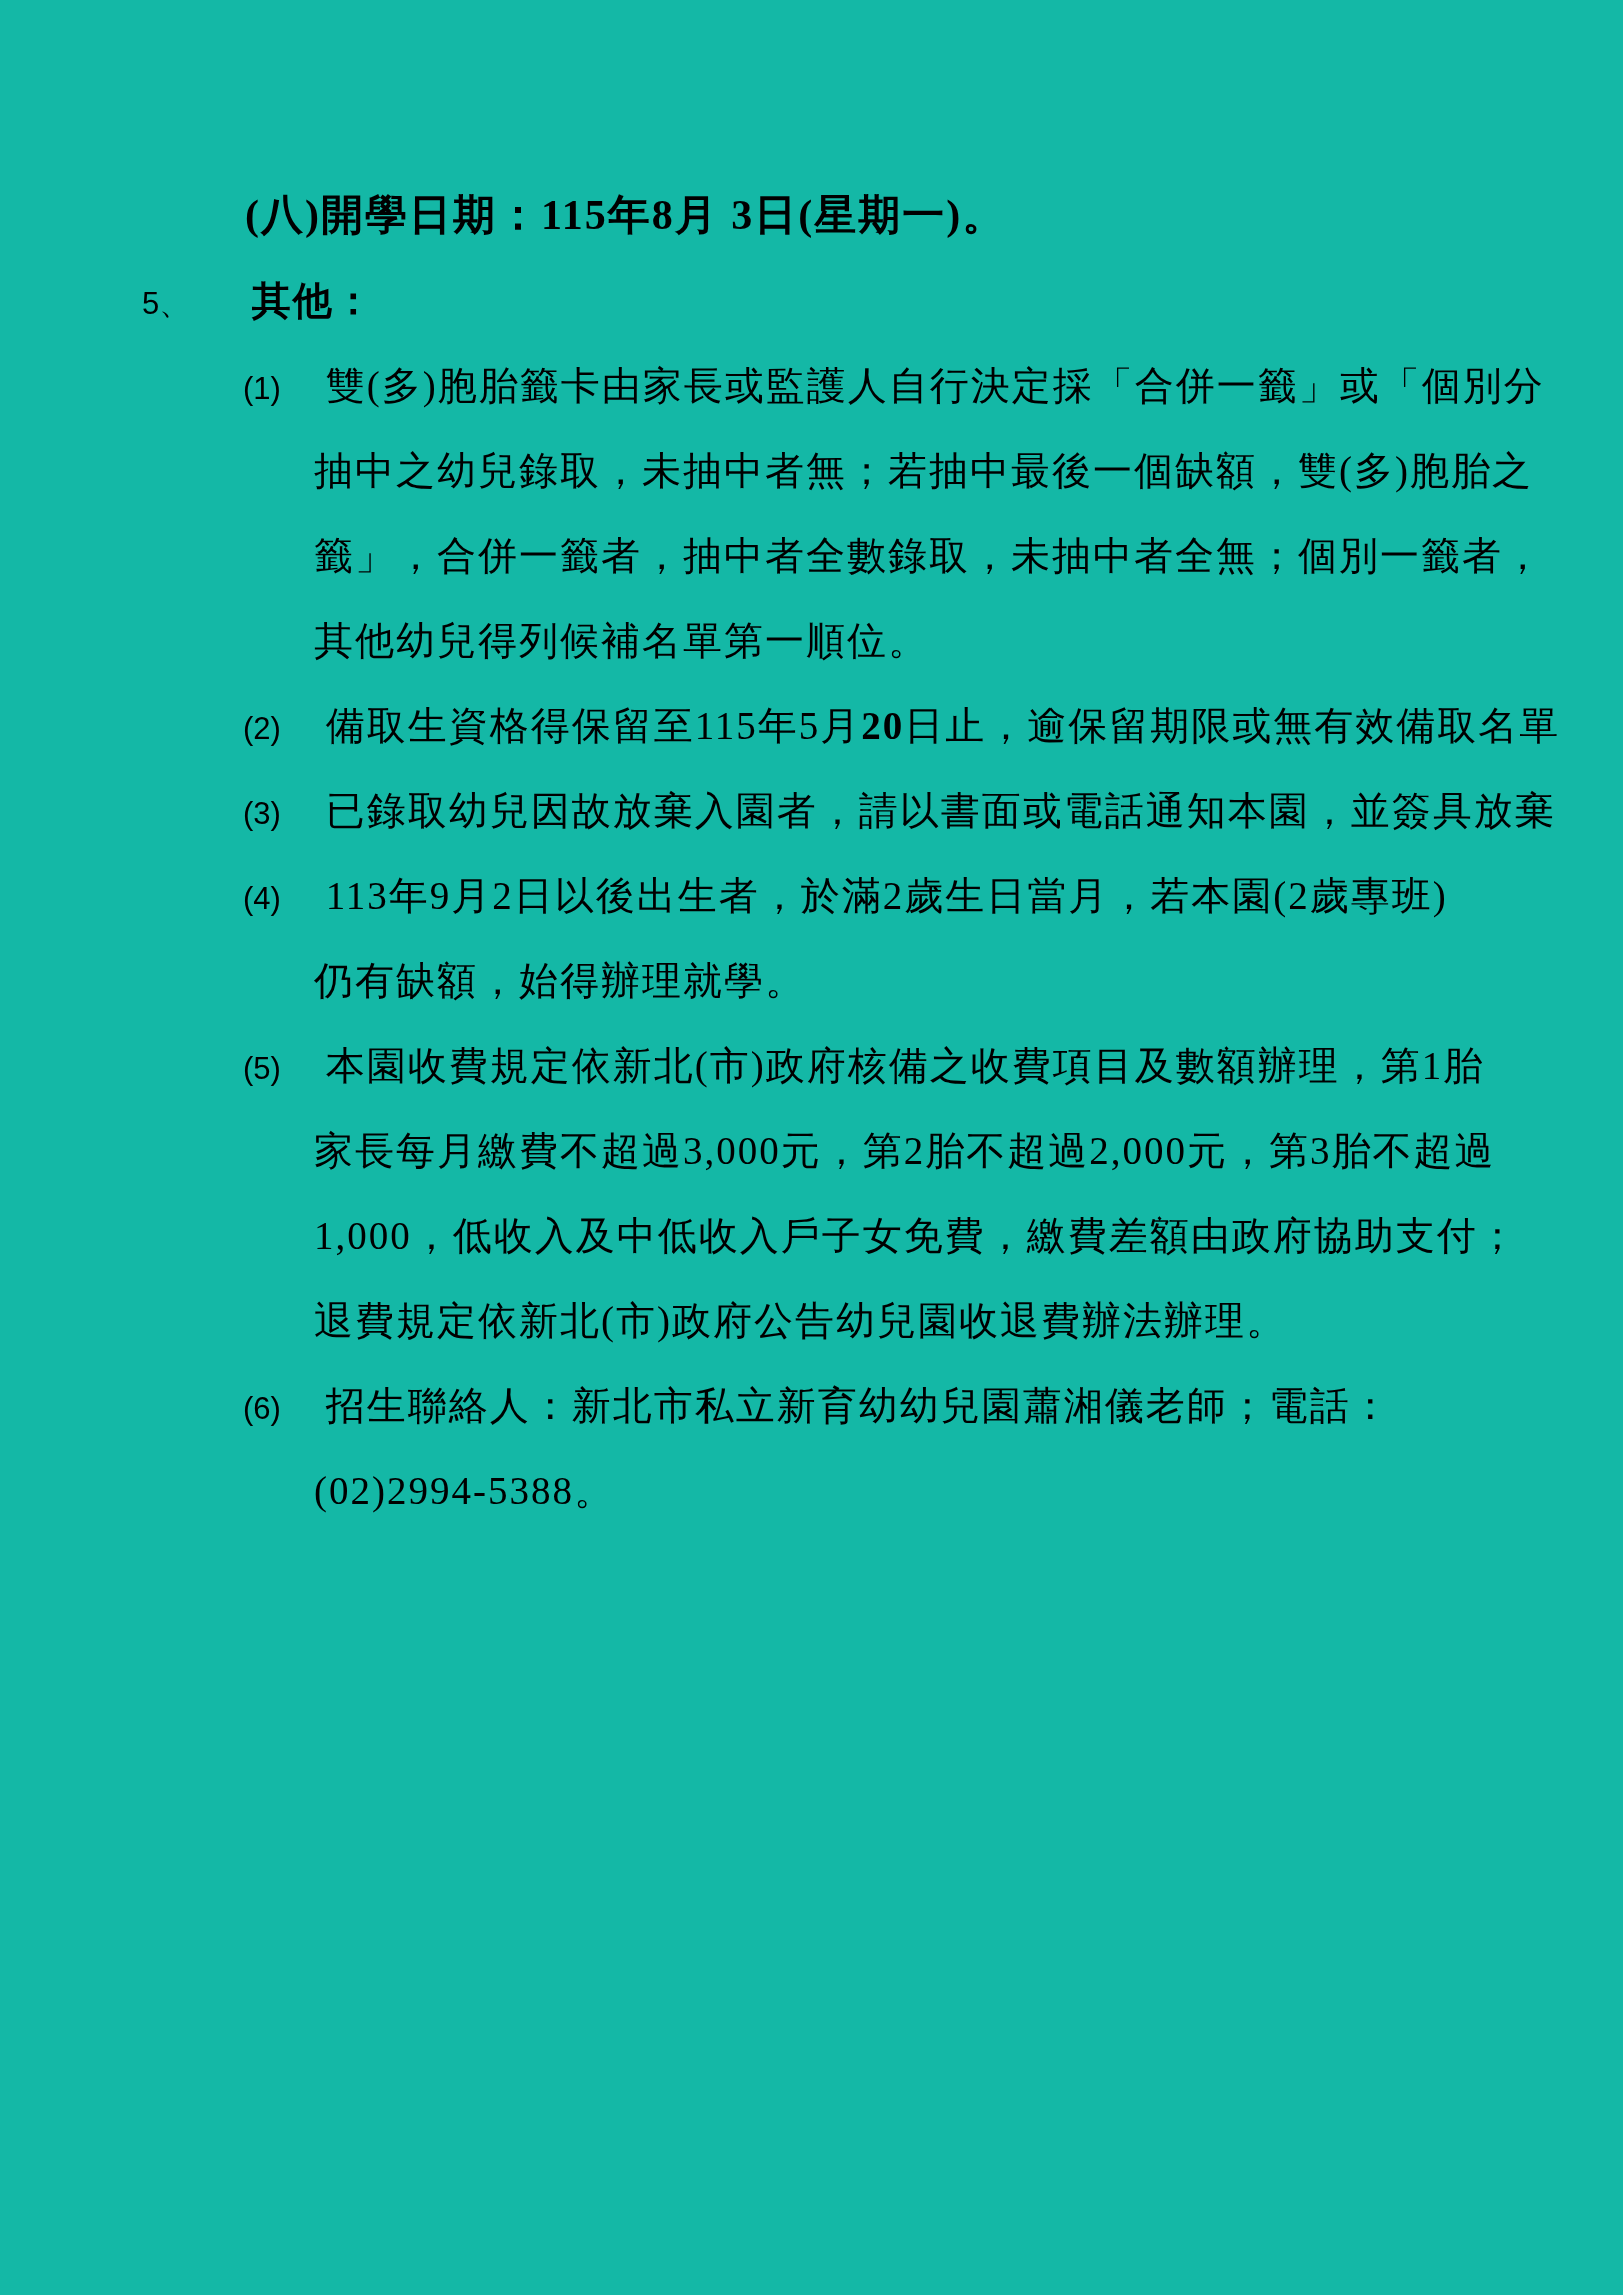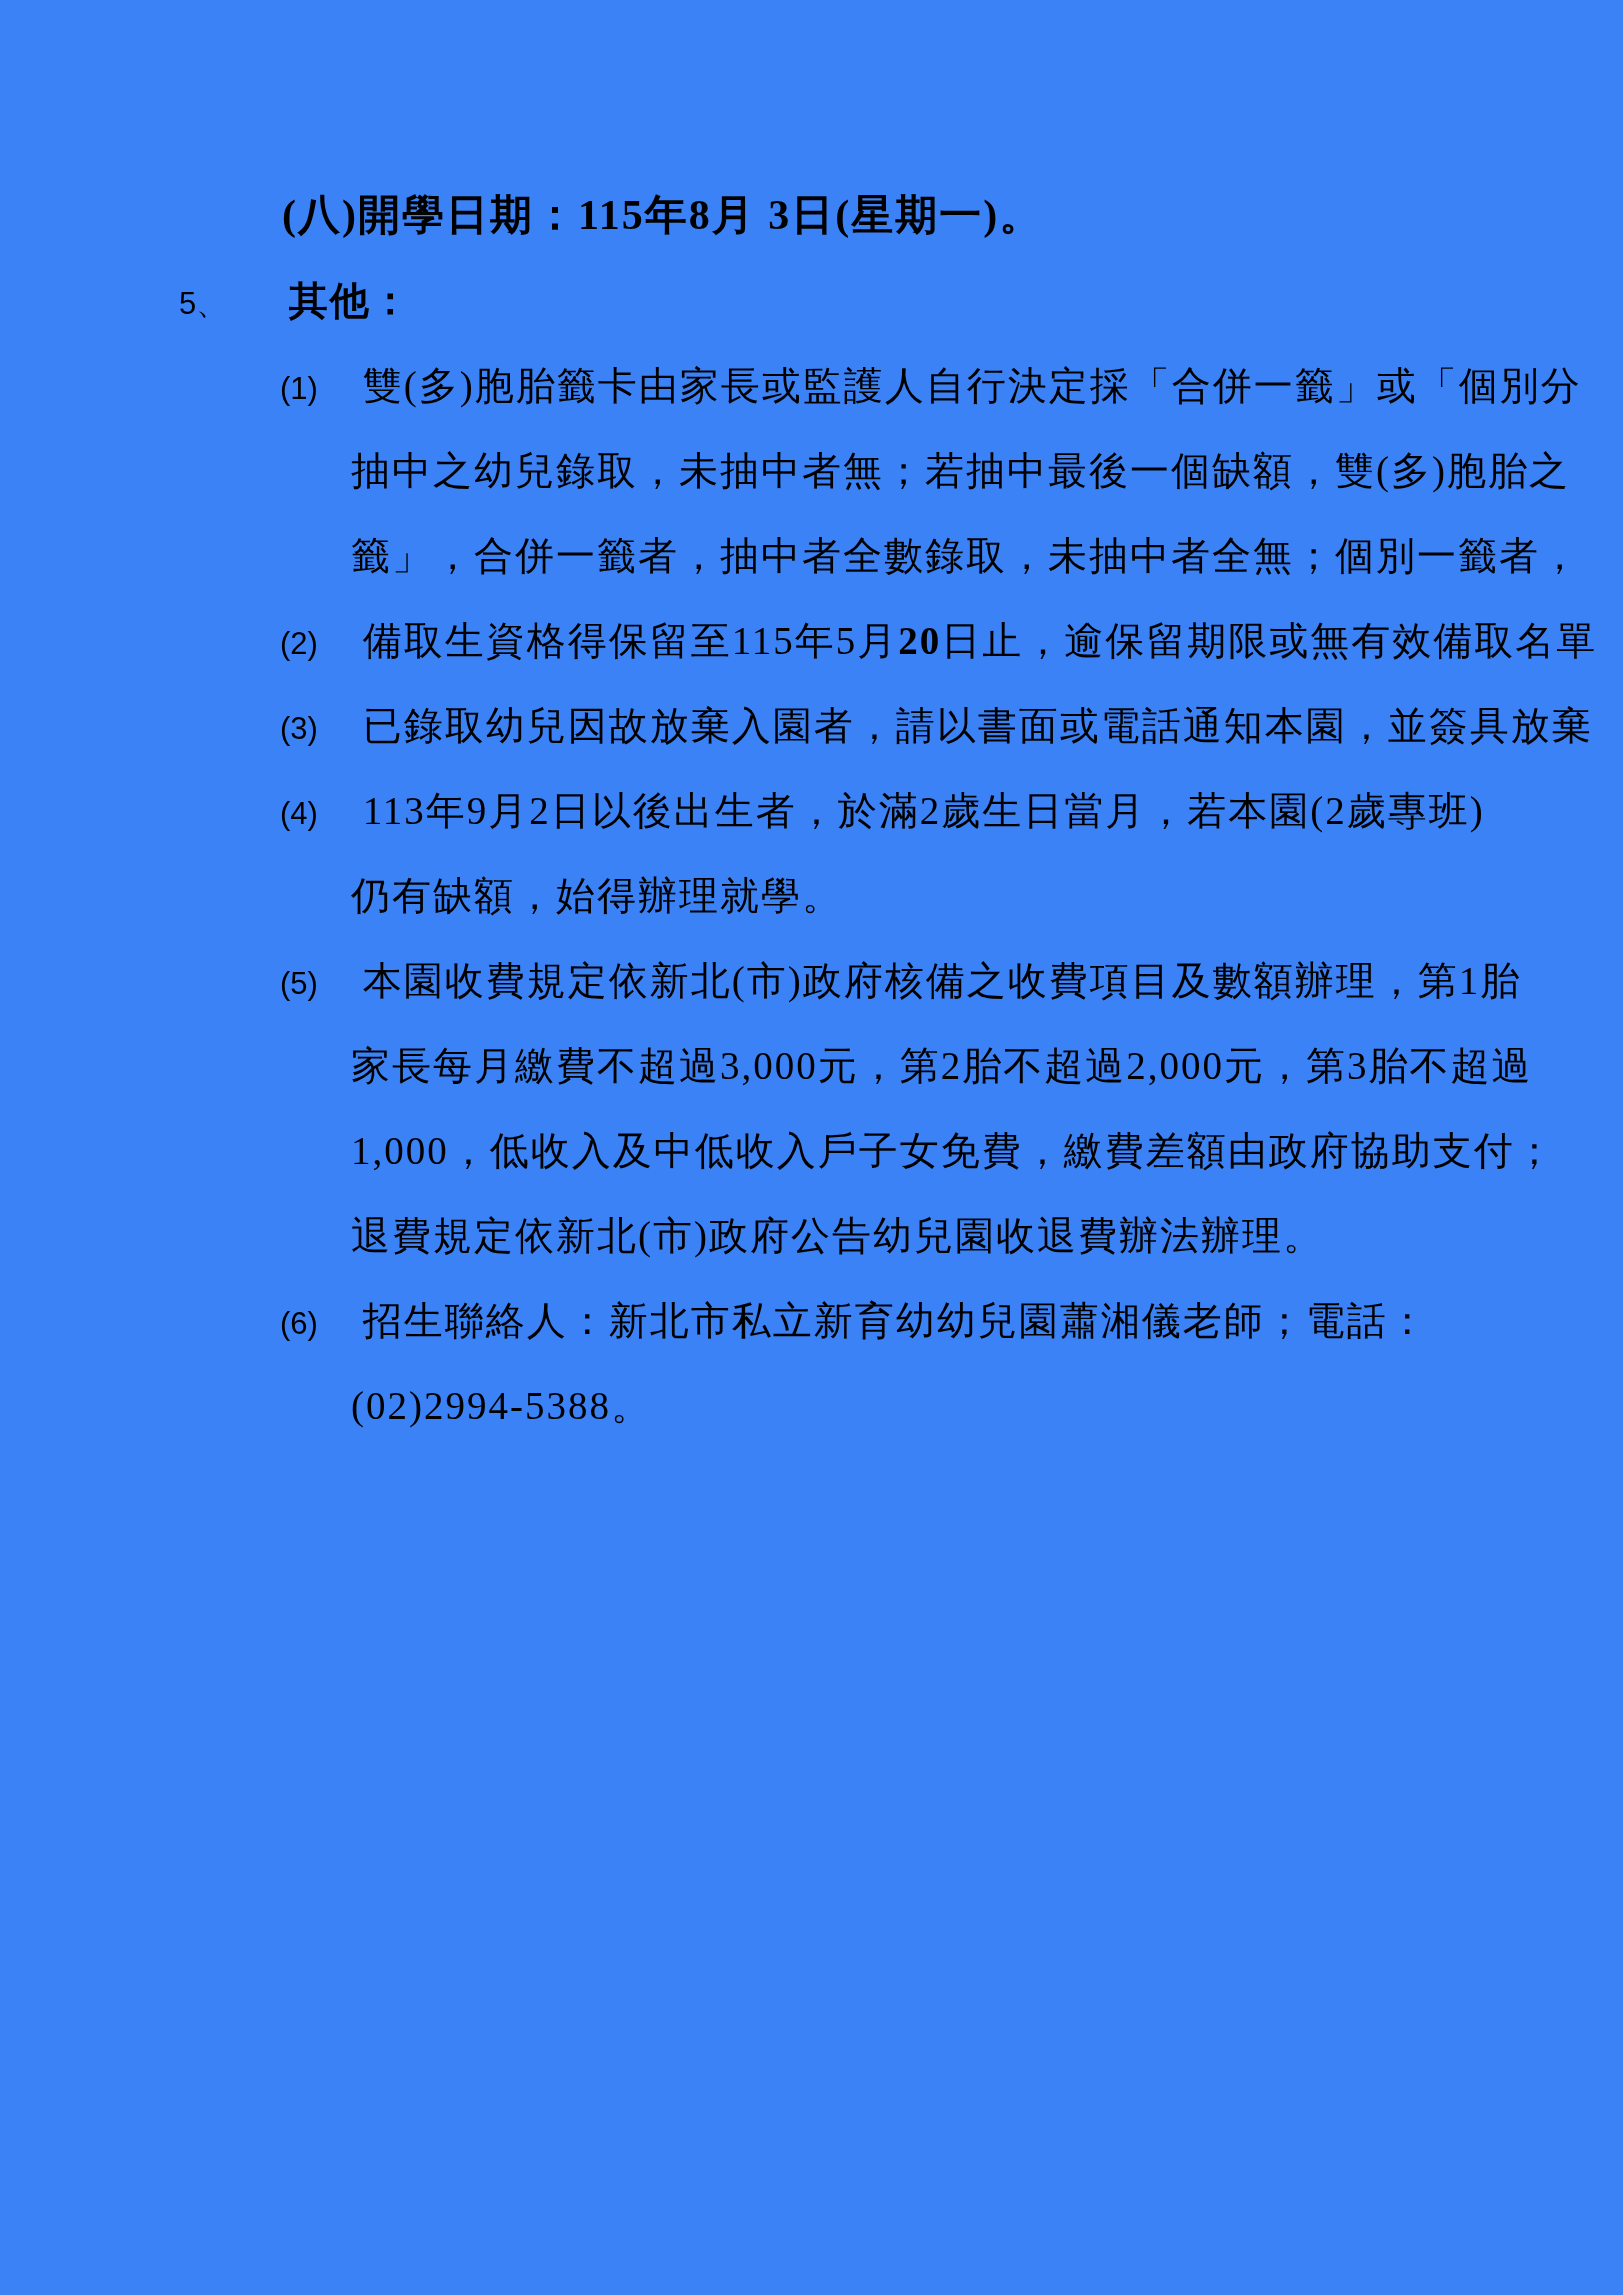--- a/index.html
+++ b/index.html
@@ -1,27 +1,26 @@
 <!DOCTYPE html>
 <html><head>
 <meta charset="utf-8">
 <style>
   html, body { margin: 0; padding: 0; background: #e8e8e8; }
   .page {
     position: relative;
     width: 1623px;
     height: 2296px;
     margin: 0 auto;
-    background: #3b82f6;
+    background: #14b8a6;
     color: #000000;
     font-family: "Liberation Serif", "DejaVu Serif", serif;
     box-sizing: border-box;
     padding-top: 173px;
     overflow: hidden;
-    padding-left: 37px;
   }
   .row {
     height: 85px;
     line-height: 85px;
     font-size: 39px;
     letter-spacing: 2px;
     white-space: nowrap;
   }
   .row.header {
     padding-left: 245px;
@@ -68,20 +67,23 @@
   <div class="row item-first">
     <span class="num2">(1)</span>
     <span class="t">雙(多)胞胎籤卡由家長或監護人自行決定採「合併一籤」或「個別分</span>
   </div>
   <div class="row item-cont">
     <span class="t">抽中之幼兒錄取，未抽中者無；若抽中最後一個缺額，雙(多)胞胎之</span>
   </div>
   <div class="row item-cont">
     <span class="t">籤」，合併一籤者，抽中者全數錄取，未抽中者全無；個別一籤者，</span>
   </div>
+  <div class="row item-cont">
+    <span class="t">其他幼兒得列候補名單第一順位。</span>
+  </div>
 
   <div class="row item-first">
     <span class="num2">(2)</span>
     <span class="t"><span>備取生資格得保留至115年5月</span><span class="bold">20</span><span>日止，逾保留期限或無有效備取名單</span></span>
   </div>
 
   <div class="row item-first">
     <span class="num2">(3)</span>
     <span class="t">已錄取幼兒因故放棄入園者，請以書面或電話通知本園，並簽具放棄</span>
   </div>

